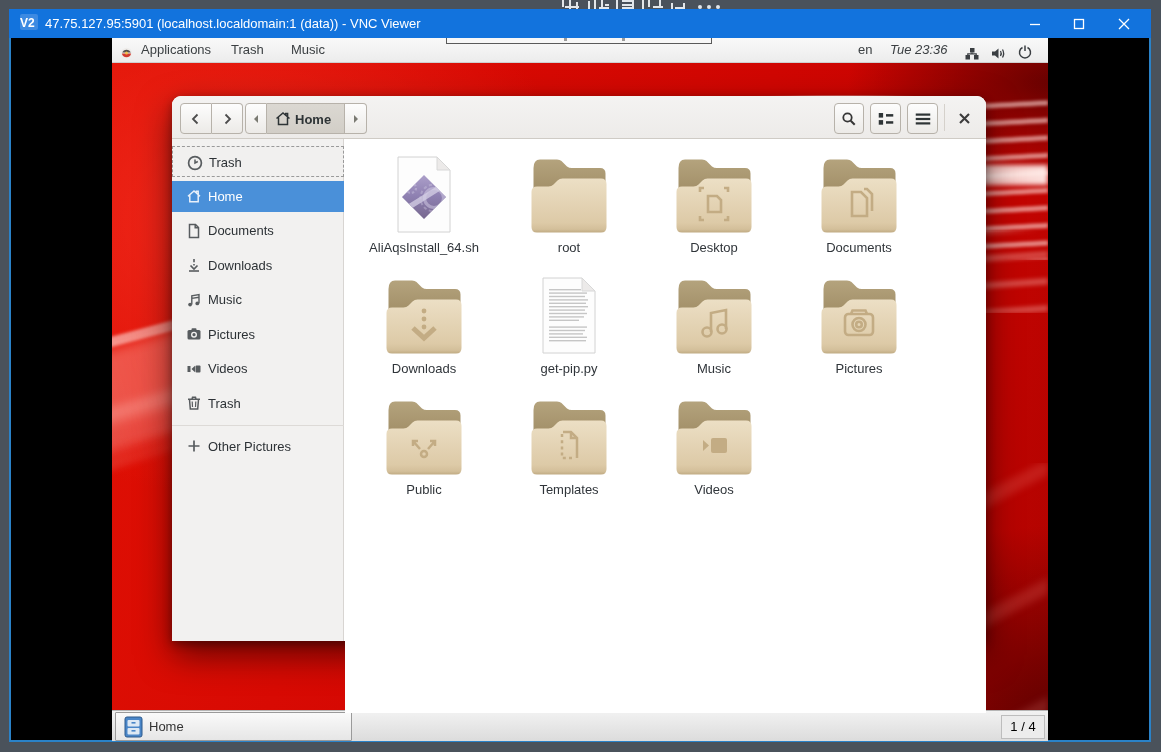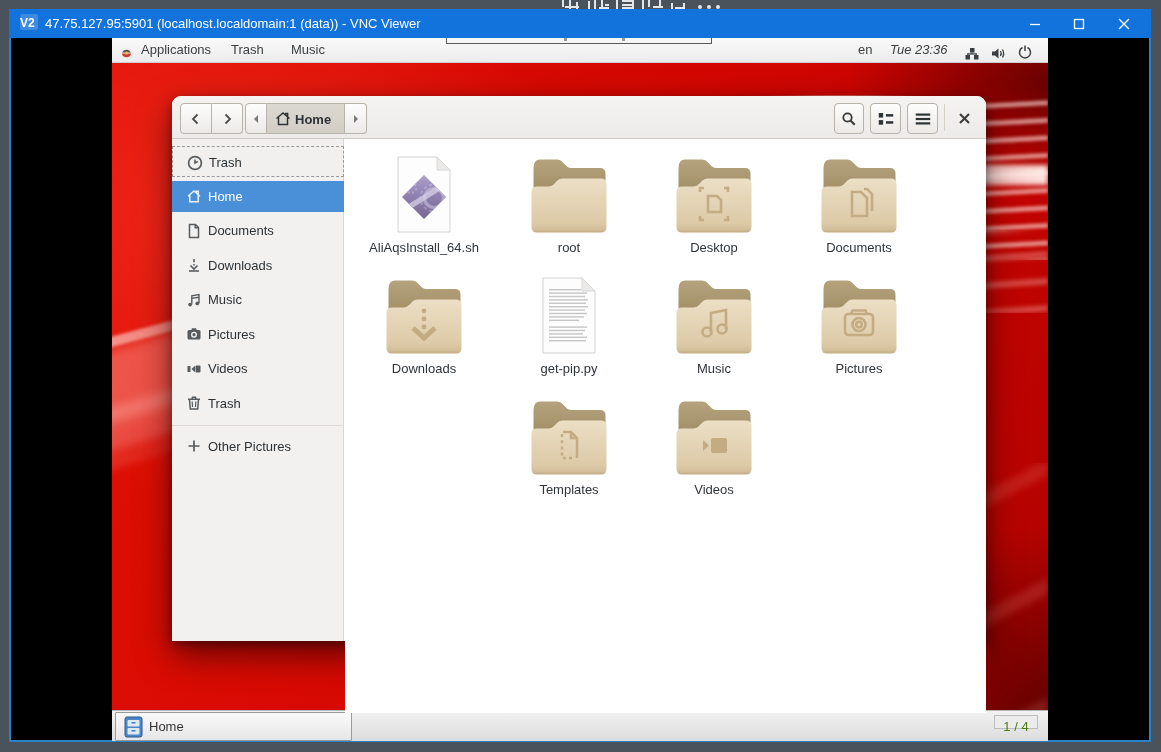--- a/index.html
+++ b/index.html
@@ -39,21 +39,21 @@
       radial-gradient(ellipse 500px 320px at 103% 102%, rgba(70,0,0,.78), rgba(70,0,0,0) 62%),
       linear-gradient(108deg, #e01104 0%, #d80a03 32%, #d00602 58%, #c40401 82%, #ae0300 100%);
   }
   .streak { position:absolute; pointer-events:none; }
 
   
   #gtask { left:0; top:672px; width:936px; height:31px; background:linear-gradient(#f2f2f2,#dcdcdc); border-top:1px solid #b5b5b5; }
   #taskbtn { left:3px; top:1px; width:237px; height:29px; background:linear-gradient(#fafafa,#e6e6e6); border:1px solid #9a9a9a; border-radius:1px; }
   #taskbtn .ticon { position:absolute; left:7px; top:3px; }
   #taskbtn .tlab { position:absolute; left:33px; top:0; height:27px; line-height:27px; font-size:13px; color:#333; }
-  #pager { right:10px; top:4px; width:44px; height:14px; background:#ececec; border:1px solid #bdbdbd; text-align:center; line-height:22px; font-size:13px; color:#4d7c0f; position:absolute; }
+  #pager { right:3px; top:4px; width:44px; height:24px; background:#ececec; border:1px solid #bdbdbd; text-align:center; line-height:22px; font-size:13px; color:#000000; position:absolute; }
 
   
   #nwin { left:60px; top:58px; width:814px; height:545px; border-radius:9px 9px 2px 2px;
           box-shadow:0 14px 34px rgba(0,0,0,.55), 0 3px 10px rgba(0,0,0,.35); background:#fff; }
   #ntool { position:absolute; left:0; top:0; width:814px; height:43px; background:linear-gradient(#f4f3f2,#edebe9);
            border-bottom:1px solid #cfcbc5; border-radius:9px 9px 0 0; }
   .tbtn { position:absolute; top:7px; height:31px; background:linear-gradient(#fdfdfd,#eceae7); border:1px solid #b7b2aa; border-radius:4px; }
   .tbtn svg { position:absolute; left:50%; top:50%; transform:translate(-50%,-50%); }
   .seg { border-radius:0; border-left-width:0; }
   .segl { border-radius:4px 0 0 4px; }
@@ -440,20 +440,31 @@
             <g stroke="#c3ac84" stroke-width="2.6" fill="none">
               <rect x="24" y="37" width="28" height="21" rx="3.5"></rect>
               <circle cx="38" cy="47.5" r="6.5"></circle>
                   <circle cx="38" cy="47.5" r="2.8"></circle>
               <path d="M30,37 L31.5,33.5 L44.5,33.5 L46,37"></path>
             </g>
           </svg></div>
           <div class="clab">Pictures</div>
         </div>
 
+        <div class="cell" style="left:6.5px;top:259px;">
+          <div class="ibox"><svg width="76" height="77" viewBox="0 0 76 77">
+                <use href="#folder"></use>
+            <g stroke="#c3ac84" stroke-width="2.5" fill="none">
+              <path d="M34,51 L27,43 M27,48 L27,43 L32,43"></path>
+              <path d="M42,51 L49,43 M49,48 L49,43 L44,43"></path>
+              <circle cx="38" cy="56" r="3"></circle>
+            </g>
+          </svg></div>
+          <div class="clab">Public</div>
+        </div>
         <div class="cell" style="left:151.5px;top:259px;">
           <div class="ibox"><svg width="76" height="77" viewBox="0 0 76 77">
                 <use href="#folder"></use>
             <g stroke="#c3ac84" stroke-width="2.5" fill="none">
               <path d="M32,34 L40,34 L46,40 L46,60"></path>
               <path d="M40,34.5 L40,40 L45.5,40"></path>
               <path d="M31,36 L31,60 L44,60" stroke-dasharray="3 3.2"></path>
             </g>
           </svg></div>
           <div class="clab">Templates</div>

